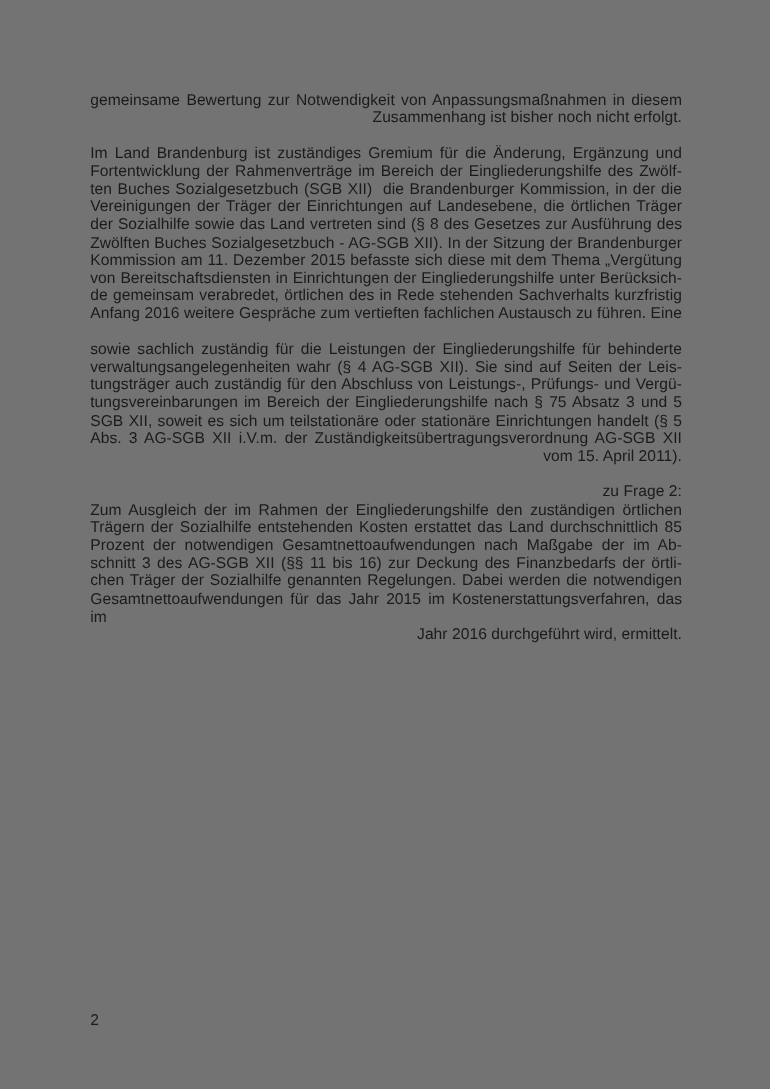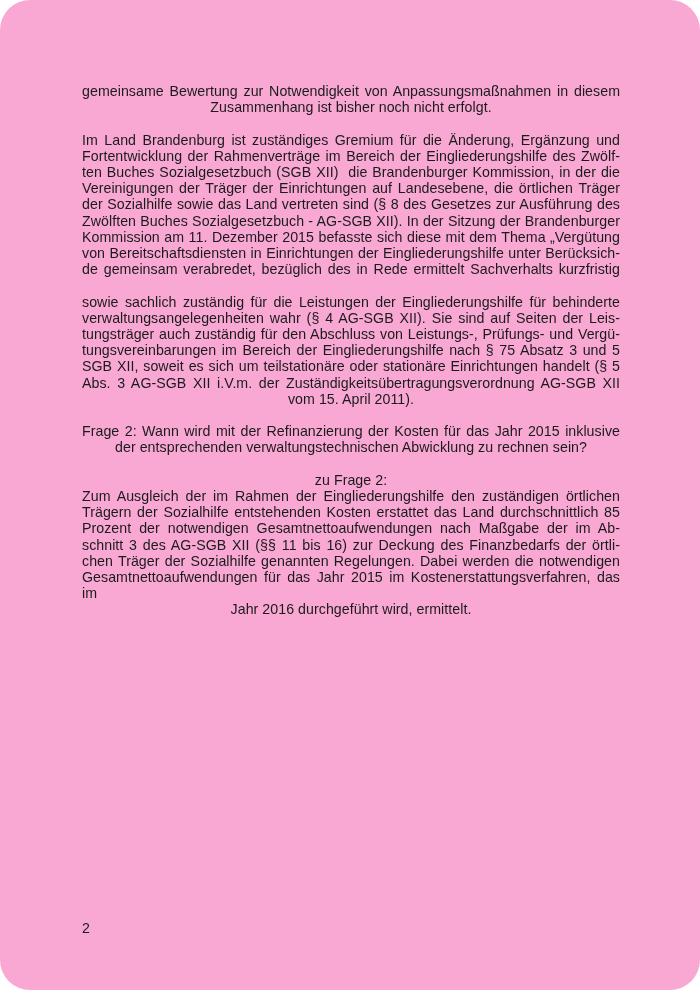--- a/index.html
+++ b/index.html
@@ -23,67 +23,64 @@
     left: 82px;
     top: 83px;
     width: 538px;
   }
   .para {
     margin: 0 0 16.2px 0;
   }
   .line {
     font-size: 14.2px;
     line-height: 16.2px;
-    text-align: center;
+    text-align: right;
     letter-spacing: 0.05px;
   }
   .line.j {
     text-align: justify;
     text-align-last: justify;
   }
   .page-number {
     position: absolute;
     left: 82px;
     top: 920px;
     font-size: 14.2px;
     line-height: 16.2px;
   }
 </style>
 </head>
 <body>
 
-<div class="page" style="background: #f9a8d4; color: rgb(27, 27, 27); border-radius: 30px;">
+<div class="page" style="background: #737373; color: rgb(27, 27, 27);">
   <main class="content">
       <div class="para">
         <div class="line j">gemeinsame Bewertung zur Notwendigkeit von Anpassungsmaßnahmen in diesem</div>
         <div class="line">Zusammenhang ist bisher noch nicht erfolgt.</div>
       </div>
       <div class="para">
         <div class="line j">Im Land Brandenburg ist zuständiges Gremium für die Änderung, Ergänzung und</div>
         <div class="line j">Fortentwicklung der Rahmenverträge im Bereich der Eingliederungshilfe des Zwölf-</div>
         <div class="line j">ten Buches Sozialgesetzbuch (SGB XII)&nbsp; die Brandenburger Kommission, in der die</div>
         <div class="line j">Vereinigungen der Träger der Einrichtungen auf Landesebene, die örtlichen Träger</div>
         <div class="line j">der Sozialhilfe sowie das Land vertreten sind (§ 8 des Gesetzes zur Ausführung des</div>
         <div class="line j">Zwölften Buches Sozialgesetzbuch - AG-SGB XII). In der Sitzung der Brandenburger</div>
         <div class="line j">Kommission am 11. Dezember 2015 befasste sich diese mit dem Thema „Vergütung</div>
         <div class="line j">von Bereitschaftsdiensten in Einrichtungen der Eingliederungshilfe unter Berücksich-</div>
-        <div class="line j">de gemeinsam verabredet, bezüglich des in Rede ermittelt Sachverhalts kurzfristig</div>
+        <div class="line j">de gemeinsam verabredet, örtlichen des in Rede stehenden Sachverhalts kurzfristig</div>
+        <div class="line j">Anfang 2016 weitere Gespräche zum vertieften fachlichen Austausch zu führen. Eine</div>
       </div>
       <div class="para">
         <div class="line j">sowie sachlich zuständig für die Leistungen der Eingliederungshilfe für behinderte</div>
         <div class="line j">verwaltungsangelegenheiten wahr (§ 4 AG-SGB XII). Sie sind auf Seiten der Leis-</div>
         <div class="line j">tungsträger auch zuständig für den Abschluss von Leistungs-, Prüfungs- und Vergü-</div>
         <div class="line j">tungsvereinbarungen im Bereich der Eingliederungshilfe nach § 75 Absatz 3 und 5</div>
         <div class="line j">SGB XII, soweit es sich um teilstationäre oder stationäre Einrichtungen handelt (§ 5</div>
         <div class="line j">Abs. 3 AG-SGB XII i.V.m. der Zuständigkeitsübertragungsverordnung AG-SGB XII</div>
         <div class="line">vom 15. April 2011).</div>
-      </div>
-      <div class="para">
-        <div class="line j">Frage 2: Wann wird mit der Refinanzierung der Kosten für das Jahr 2015 inklusive</div>
-        <div class="line">der entsprechenden verwaltungstechnischen Abwicklung zu rechnen sein?</div>
       </div>
       <div class="para">
         <div class="line">zu Frage 2:</div>
         <div class="line j">Zum Ausgleich der im Rahmen der Eingliederungshilfe den zuständigen örtlichen</div>
         <div class="line j">Trägern der Sozialhilfe entstehenden Kosten erstattet das Land durchschnittlich 85</div>
         <div class="line j">Prozent der notwendigen Gesamtnettoaufwendungen nach Maßgabe der im Ab-</div>
         <div class="line j">schnitt 3 des AG-SGB XII (§§ 11 bis 16) zur Deckung des Finanzbedarfs der örtli-</div>
         <div class="line j">chen Träger der Sozialhilfe genannten Regelungen. Dabei werden die notwendigen</div>
         <div class="line j">Gesamtnettoaufwendungen für das Jahr 2015 im Kostenerstattungsverfahren, das im</div>
         <div class="line">Jahr 2016 durchgeführt wird, ermittelt.</div>

